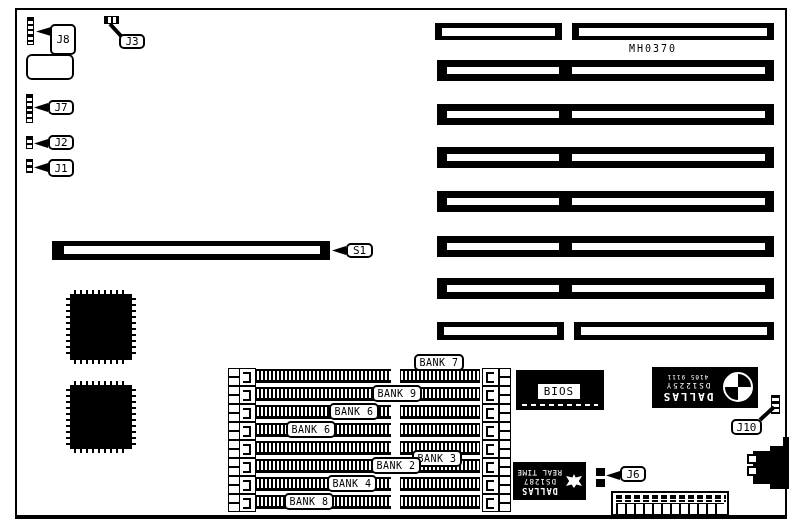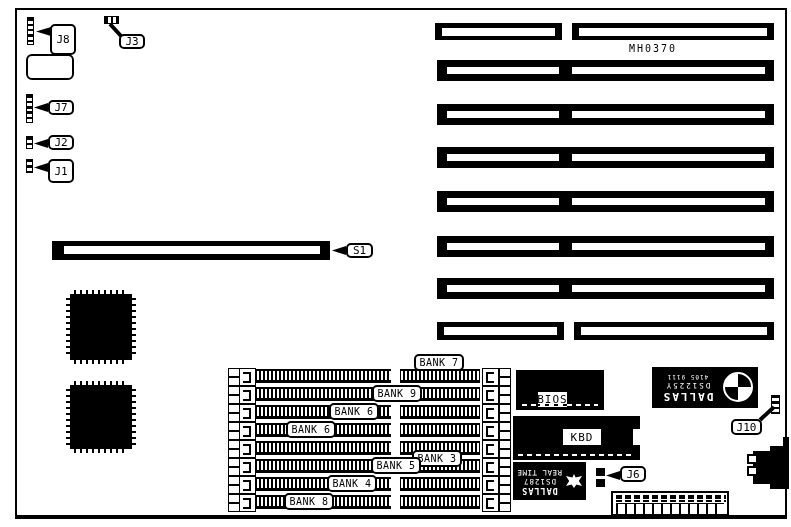--- a/index.html
+++ b/index.html
@@ -92,21 +92,21 @@
   <div class="abs pinhead-v" style="left:26px;top:94px;width:7px;height:29px"></div>
   <div class="abs ptr-l" style="left:34px;top:103px;width:14px;height:9px"></div>
   <div class="abs callout" style="left:48px;top:100px;width:26px;height:15px">J7</div>
 
   <div class="abs pinhead-v" style="left:26px;top:136px;width:7px;height:13px"></div>
   <div class="abs ptr-l" style="left:34px;top:139px;width:14px;height:9px"></div>
   <div class="abs callout" style="left:48px;top:135px;width:26px;height:15px">J2</div>
 
   <div class="abs pinhead-v" style="left:26px;top:159px;width:7px;height:14px"></div>
   <div class="abs ptr-l" style="left:34px;top:163px;width:14px;height:9px"></div>
-  <div class="abs callout" style="left:48px;top:159px;width:26px;height:24px">J1</div>
+  <div class="abs callout" style="left:48px;top:159px;width:26px;height:18px">J1</div>
 
   <div class="abs slotbar" style="left:52px;top:241px;width:278px;height:19px">
     <div class="slotstripe" style="left:12px;top:5px;width:256px;height:8px"></div>
   </div>
   <div class="abs ptr-l" style="left:332px;top:246px;width:14px;height:9px"></div>
   <div class="abs callout" style="left:346px;top:243px;width:27px;height:15px">S1</div>
 
   <div class="abs qfp" style="left:70px;top:294px;width:62px;height:66px">
     <div class="pins-t"></div>
       <div class="pins-b"></div>
@@ -262,51 +262,46 @@
         <div class="hook hook-r"></div>
       </div>
       <div class="endcap" style="left:271px"></div>
   </div>
 
   <div class="abs callout bank-label" style="left:414px;top:354px">BANK 7</div>
   <div class="abs callout bank-label" style="left:372px;top:385px">BANK 9</div>
   <div class="abs callout bank-label" style="left:329px;top:403px">BANK 6</div>
   <div class="abs callout bank-label" style="left:286px;top:421px">BANK 6</div>
   <div class="abs callout bank-label" style="left:412px;top:450px">BANK 3</div>
-  <div class="abs callout bank-label" style="left:371px;top:457px">BANK 5</div>
+  <div class="abs callout bank-label" style="left:371px;top:457px">BANK 2</div>
   <div class="abs callout bank-label" style="left:327px;top:475px">BANK 4</div>
   <div class="abs callout bank-label" style="left:284px;top:493px">BANK 8</div>
 
   <div class="abs blackchip" style="left:516px;top:370px;width:88px;height:40px">
-    <div class="chiplabel" style="left:22px;top:22px;width:29px;height:15px">BIOS</div>
+    <div class="chiplabel" style="left:22px;top:14px;width:42px;height:15px">BIOS</div>
     <div class="dashline" style="left:6px;bottom:4px;width:76px"></div>
   </div>
 
   <div class="abs blackchip" style="left:652px;top:367px;width:106px;height:41px">
     <div class="rot180">
       <div class="dallas-logo"></div>
       <div class="chiptext">
         <div style="font-size:11px;font-weight:bold;letter-spacing:2px">DALLAS</div>
         <div style="font-size:7.5px;letter-spacing:2px">DS1225Y</div>
         <div style="font-size:6px;letter-spacing:1px">4105 9111</div>
       </div>
     </div>
   </div>
 
   <div class="abs pinhead-v" style="left:771px;top:395px;width:9px;height:19px"></div>
   <svg class="abs" style="left:757px;top:404px" width="20" height="18">
       <line x1="3" y1="16" x2="17" y2="3" stroke="#000" stroke-width="4"></line>
     </svg>
   <div class="abs callout" style="left:731px;top:419px;width:31px;height:16px">J10</div>
 
-  <div class="abs blackchip" style="left:513px;top:416px;width:127px;height:44px">
-    <div class="chiplabel" style="left:50px;top:13px;width:38px;height:16px">KBD</div>
-    <div style="position:absolute;right:0;top:13px;width:7px;height:16px;background:#fff"></div>
-    <div class="dashline" style="left:5px;bottom:4px;width:117px"></div>
-  </div>
 
   <div class="abs blackchip" style="left:513px;top:462px;width:73px;height:38px">
     <div class="rot180">
       <div class="bat-logo"></div>
       <div class="chiptext">
         <div style="font-size:8.5px;font-weight:bold;letter-spacing:1px">DALLAS</div>
         <div style="font-size:7.5px;letter-spacing:1px">DS1287</div>
         <div style="font-size:7.5px;letter-spacing:0.5px">REAL TIME</div>
       </div>
     </div>

